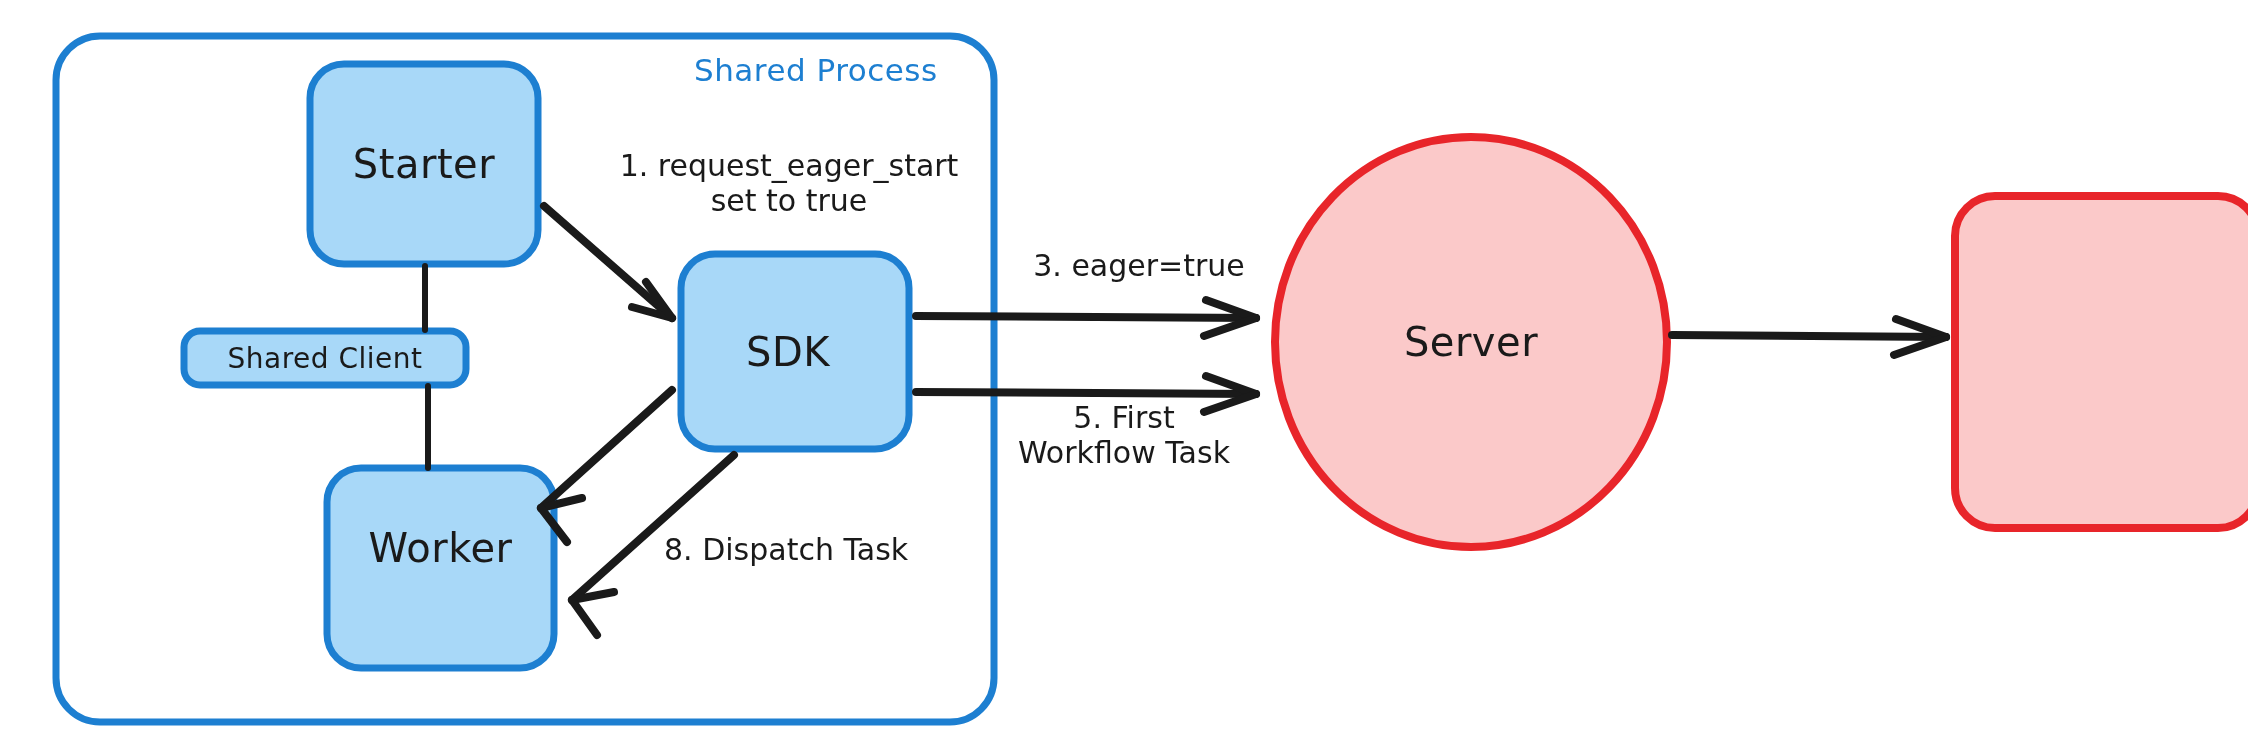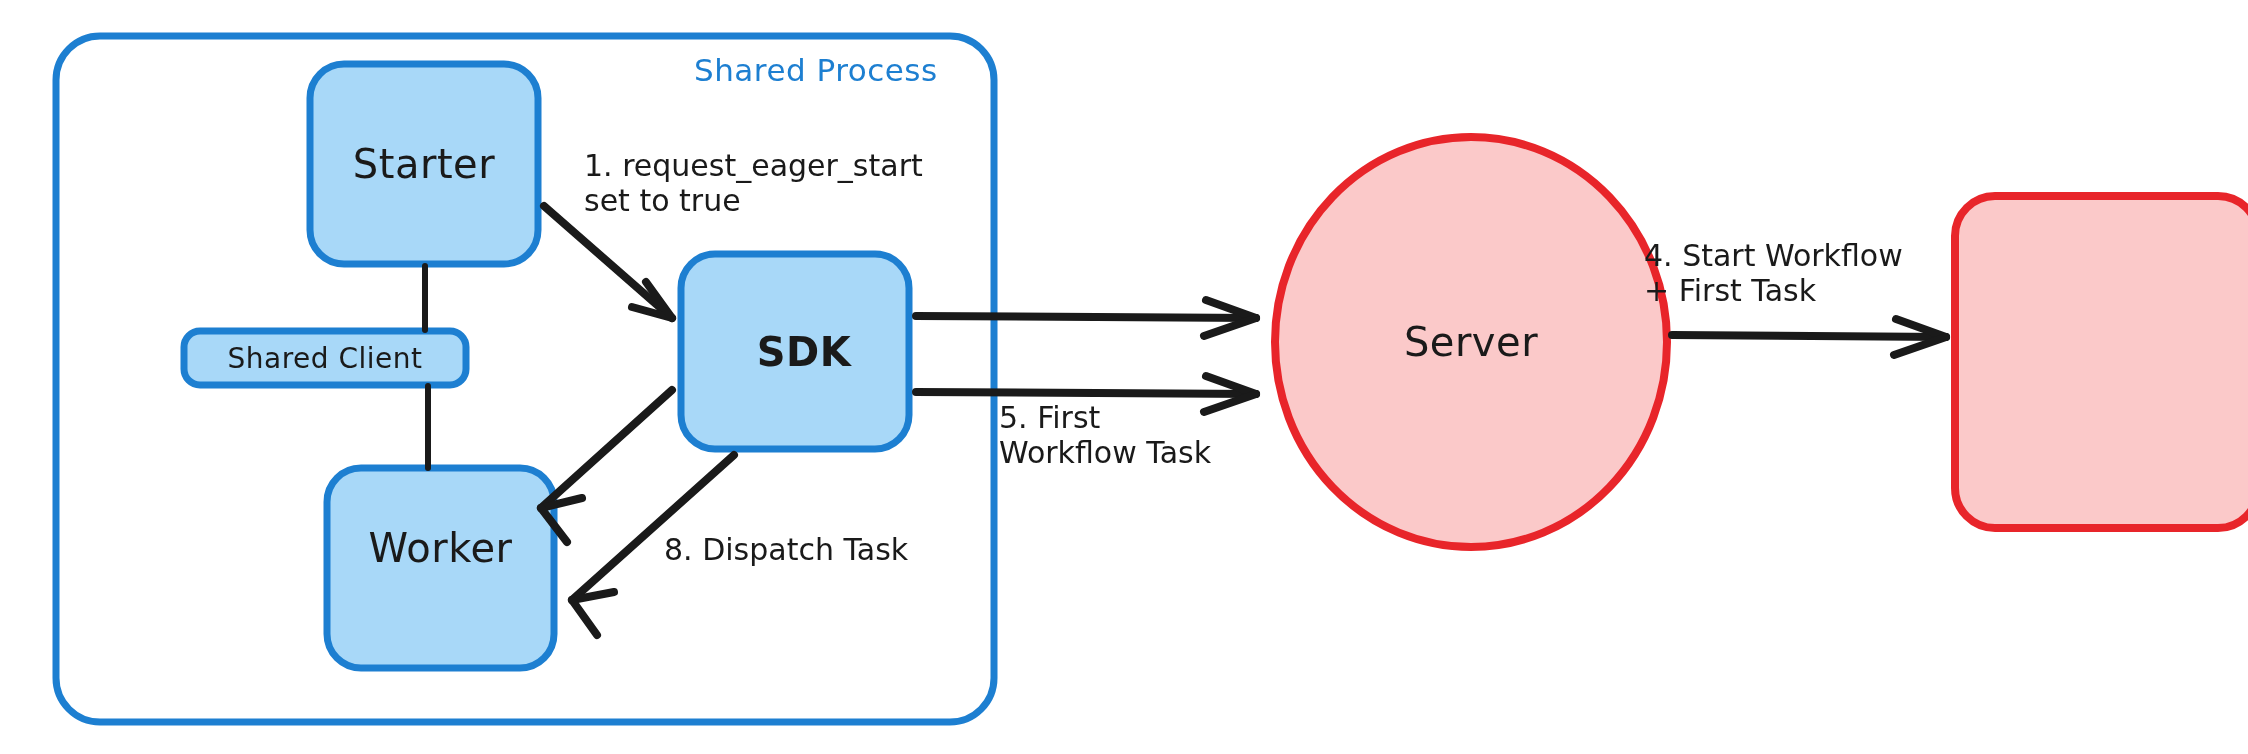--- a/index.html
+++ b/index.html
@@ -37,20 +37,21 @@
     letter-spacing: 0.5px;
     pointer-events: none;
     white-space: pre-line;
   }
   .edge-label {
     position: absolute;
     color: #1a1a1a;
     font-family: "DejaVu Sans", sans-serif;
     font-size: 30px;
     line-height: 1.18;
+    text-align: center;
     white-space: pre-line;
   }
   .group-title {
     position: absolute;
     font-family: "DejaVu Sans", sans-serif;
     font-size: 31px;
     color: #1d7fd1;
     letter-spacing: 0.5px;
     white-space: pre-line;
   }
@@ -110,32 +111,31 @@
   </svg>
 
   <div class="group-title" style="left:650px; top:52px;">Shared Process</div>
 
   <div class="node-label" style="left:266px; top:64px; width:228px; height:200px;text-align:right;">Starter</div>
 
   <div class="node-label small-node-label" style="left:140px; top:331px; width:282px; height:54px;">Shared Client</div>
 
   <div class="node-label" style="left:283px; top:448px; width:227px; height:200px;">Worker</div>
 
-  <div class="node-label" style="left:646px; top:254px; width:228px; height:195px;font-weight:bold;">SDK</div>
+  <div class="node-label" style="left:630px; top:254px; width:228px; height:195px;">SDK</div>
 
   <div class="node-label" style="left:1231px; top:237px; width:392px; height:210px;">Server</div>
 
 
 
   <div class="edge-label" style="left:540px; top:148px; width:410px;">1. request_eager_start
 set to true</div>
 
 
+  <div class="edge-label" style="left:975px; top:248px; width:240px;">3. eager=true</div>
 
-  <div class="edge-label" style="left:1600px; top:238px; width:290px;">4. Start Workflow
-+ First Task</div>
 
   <div class="edge-label" style="left:955px; top:400px; width:250px;">5. First
 Workflow Task</div>
 
   <div class="edge-label" style="left:620px; top:532px; width:290px; text-align:left;">8. Dispatch Task</div>
 
 </div>
 
 </body></html>

